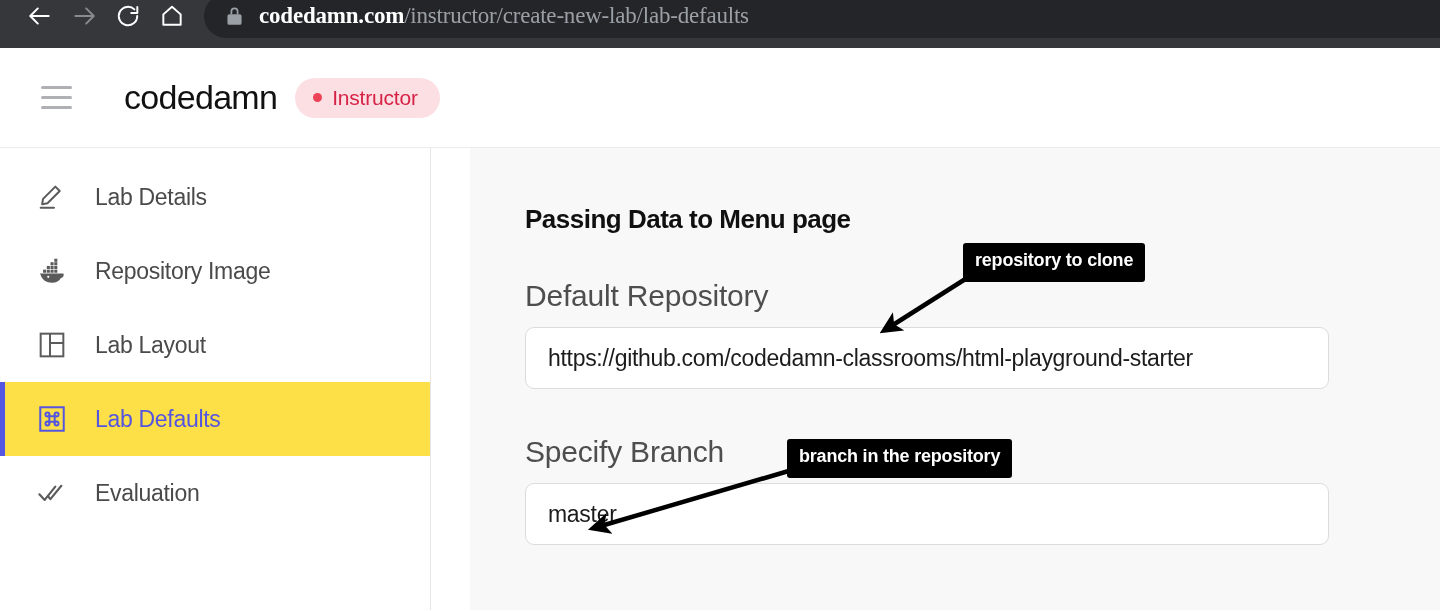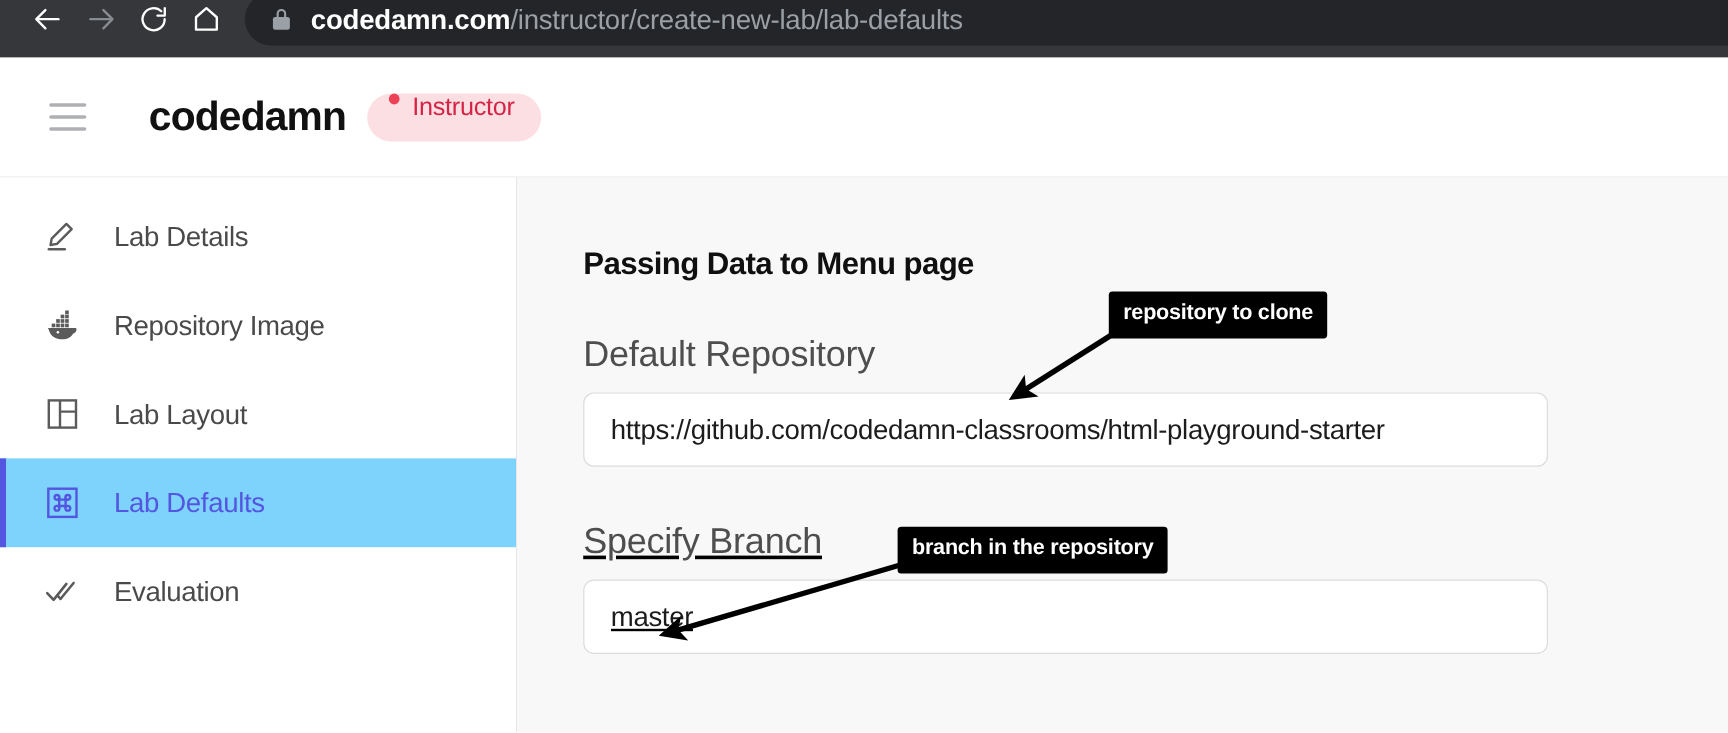--- a/index.html
+++ b/index.html
@@ -13,20 +13,21 @@
   }
 
   
   .browser-bar {
     height: 48px;
     width: 100%;
     background: #35373b;
     display: flex;
     align-items: center;
     padding: 0 0 16px 18px;
+    font-family: Liberation Serif, serif;
   }
   .nav-btn {
     width: 44px;
     height: 44px;
     display: flex;
     align-items: center;
     justify-content: center;
     flex: 0 0 auto;
   }
   .nav-btn svg { display: block; }
@@ -65,60 +66,60 @@
     justify-content: center; align-items: center; gap: 7px;
     cursor: pointer;
   }
   .hamburger span {
     display: block; width: 31px; height: 3px;
     background: #aeb0b3; border-radius: 2px;
   }
   .brand {
     margin-left: 48px;
     font-size: 34px;
-    font-weight: 700;
+    font-weight: 400;
     color: #111111;
     letter-spacing: -0.7px;
   }
   .role-badge {
     margin-left: 18px;
     background: #fcdfe3;
     border-radius: 999px;
     height: 40px;
     display: inline-flex;
-    align-items: flex-start;
+    align-items: center;
     padding: 0 22px 0 18px;
     gap: 10px;
   }
   .role-dot { width: 9px; height: 9px; border-radius: 50%; background: #ec4157; }
   .role-label { font-size: 21px; color: #d52346; font-weight: 400; letter-spacing: -0.2px; }
 
   
-  .app-body { display: flex; height: 462px; }
+  .app-body { display: flex; height: 462px; gap: 39px; }
 
   
   .sidebar {
     width: 431px;
     background: #ffffff;
     border-right: 1px solid #e6e6e6;
     padding-top: 12px;
     flex: 0 0 auto;
   }
   .side-item {
     height: 74px;
     display: flex;
     align-items: center;
     padding-left: 35px;
     gap: 26px;
     position: relative;
     cursor: pointer;
   }
   .side-item .ico { width: 34px; height: 34px; display:flex; align-items:center; justify-content:center; flex:0 0 auto;}
   .side-item .lbl { font-size: 23px; color: #4a4a4a; letter-spacing: -0.3px; }
-  .side-item.active { background: #7dd3fc; }
+  .side-item.active { background: #fde047; }
   .side-item.active::before {
     content: "";
     position: absolute;
     left: 0; top: 0; bottom: 0;
     width: 5px;
     background: #5455e0;
   }
   .side-item.active .lbl { color: #5455e0; }
 
   
@@ -149,21 +150,21 @@
     background: #ffffff;
     border: 1px solid #dcdcdc;
     border-radius: 9px;
     font-family: "Liberation Sans", sans-serif;
     font-size: 23px;
     color: #1c1c1c;
     padding: 0 22px;
     letter-spacing: -0.3px;
     outline: none;
   }
-  .field-2 { margin-top: 46px; text-decoration: underline; }
+  .field-2 { margin-top: 46px; }
 
   
   .annotations {
     position: absolute;
     left: 0; top: 0;
     width: 1009px; height: 462px;
     pointer-events: none;
   }
   .anno-label {
     position: absolute;

